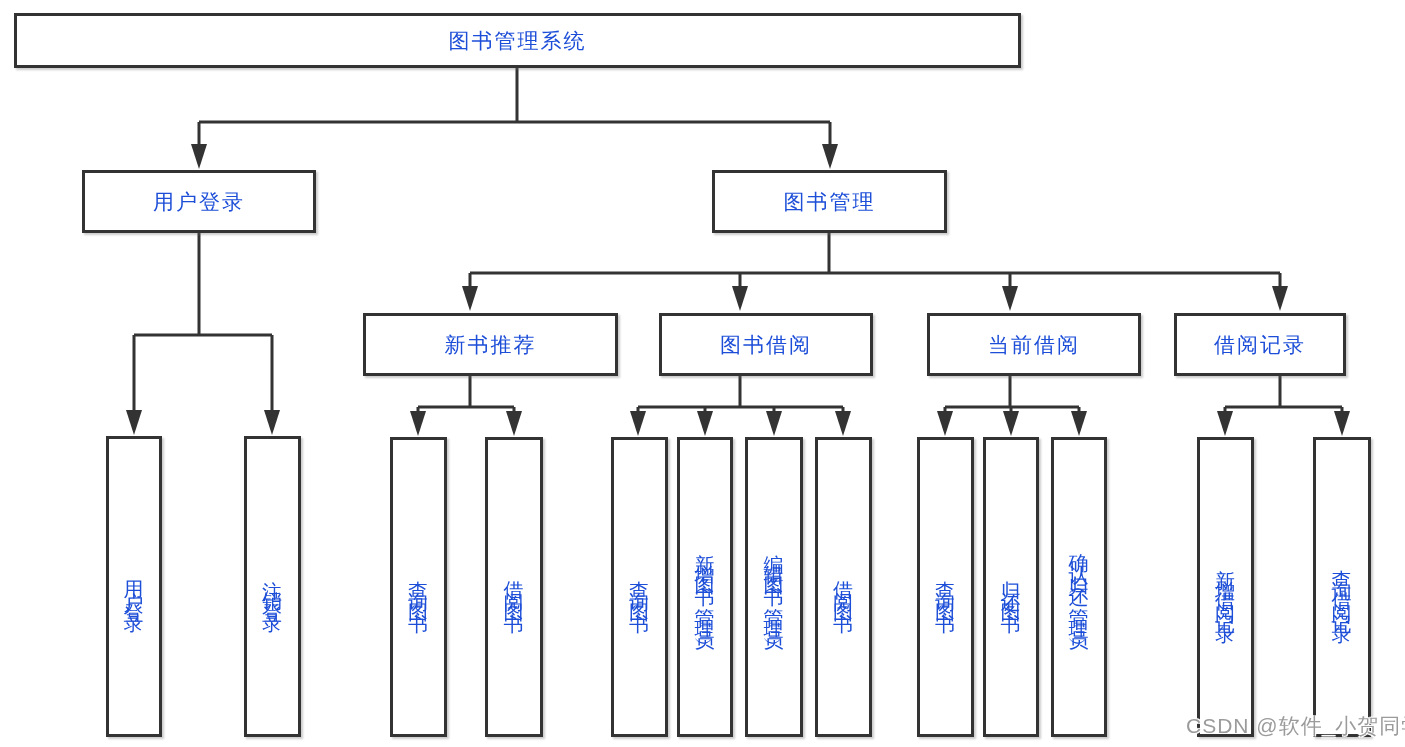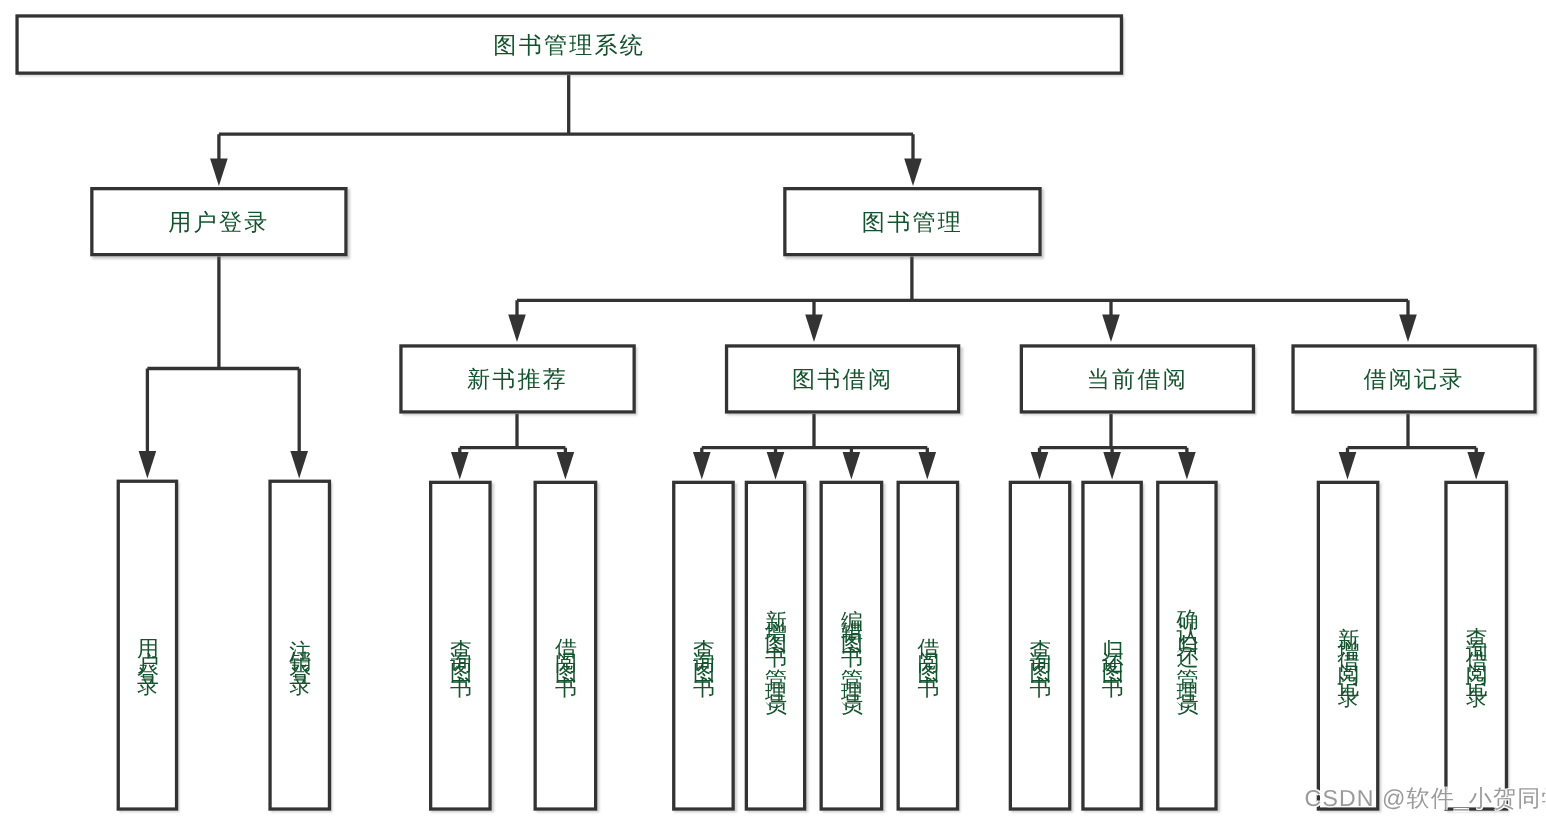--- a/index.html
+++ b/index.html
@@ -21,21 +21,21 @@
     z-index: 0;
   }
 
   .box {
     position: absolute;
     background: #ffffff;
     border: 3px solid #333333;
     display: flex;
     align-items: center;
     justify-content: center;
-    color: #14532d;
+    color: #1d4ed8;
     font-size: 21px;
     letter-spacing: 2px;
     z-index: 1;
     box-shadow: 2px 2px 2px rgba(110,110,110,0.35);
   }
 
   .vbox span {
     writing-mode: vertical-rl;
     text-orientation: mixed;
     font-size: 20px;
@@ -101,30 +101,30 @@
     <span>图书管理系统</span>
   </div>
 
   <div class="box" style="left:82px; top:170px; width:234px; height:63px;">
     <span>用户登录</span>
   </div>
   <div class="box" style="left:712px; top:170px; width:235px; height:63px;">
     <span>图书管理</span>
   </div>
 
-  <div class="box" style="left:363px; top:313px; width:215px; height:63px;">
+  <div class="box" style="left:363px; top:313px; width:255px; height:63px;">
     <span>新书推荐</span>
   </div>
   <div class="box" style="left:659px; top:313px; width:214px; height:63px;">
     <span>图书借阅</span>
   </div>
   <div class="box" style="left:903px; top:313px; width:214px; height:63px;margin-left:24px;">
     <span>当前借阅</span>
   </div>
-  <div class="box" style="left:1174px; top:313px; width:223px; height:63px;">
+  <div class="box" style="left:1174px; top:313px; width:172px; height:63px;">
     <span>借阅记录</span>
   </div>
 
   <div class="box vbox" style="left:106px; top:436px; width:56px; height:301px;">
     <span>用户登录</span>
   </div>
   <div class="box vbox" style="left:244px; top:436px; width:57px; height:301px;">
     <span>注销登录</span>
   </div>
 

